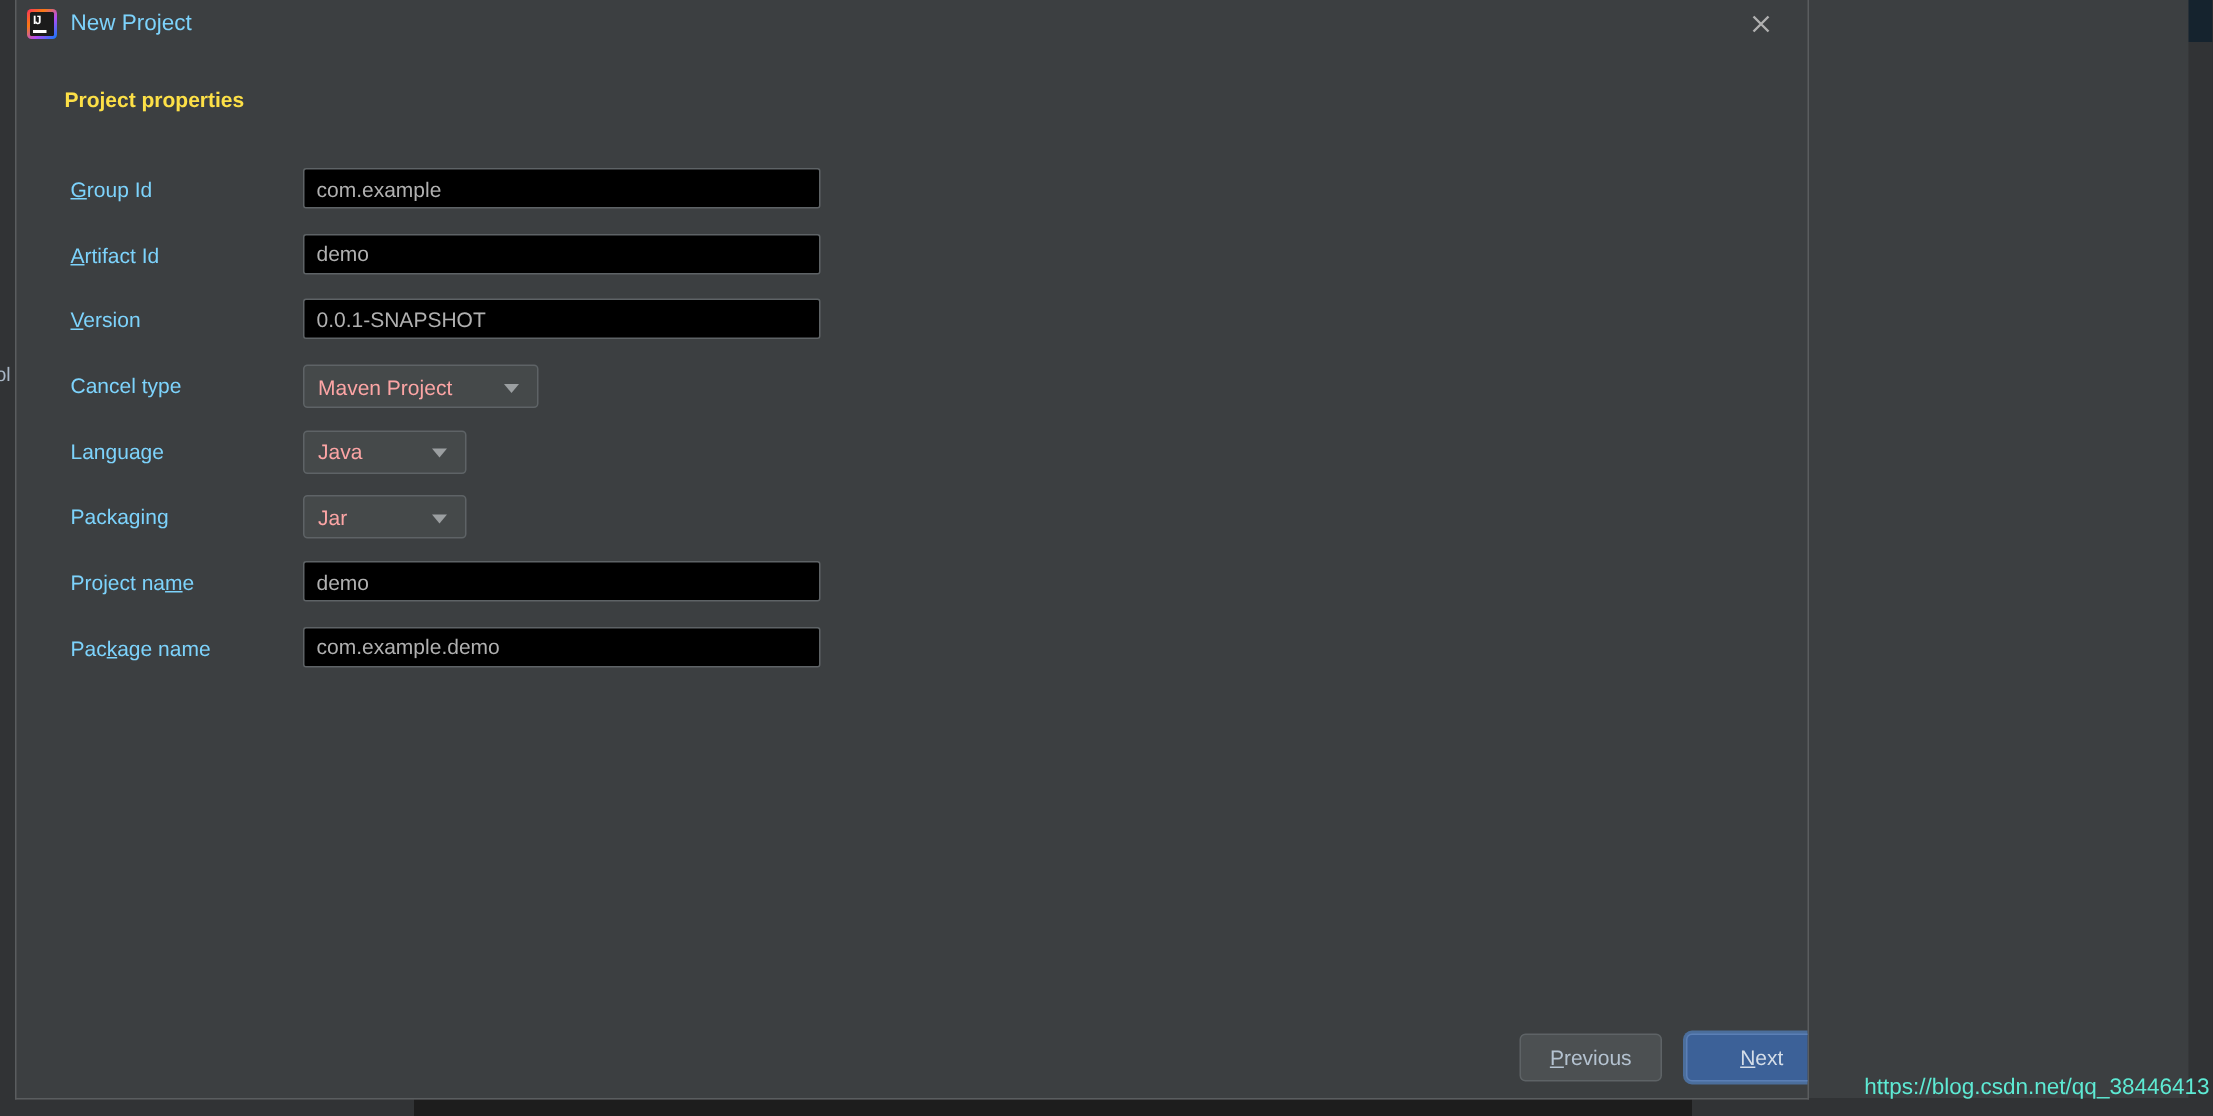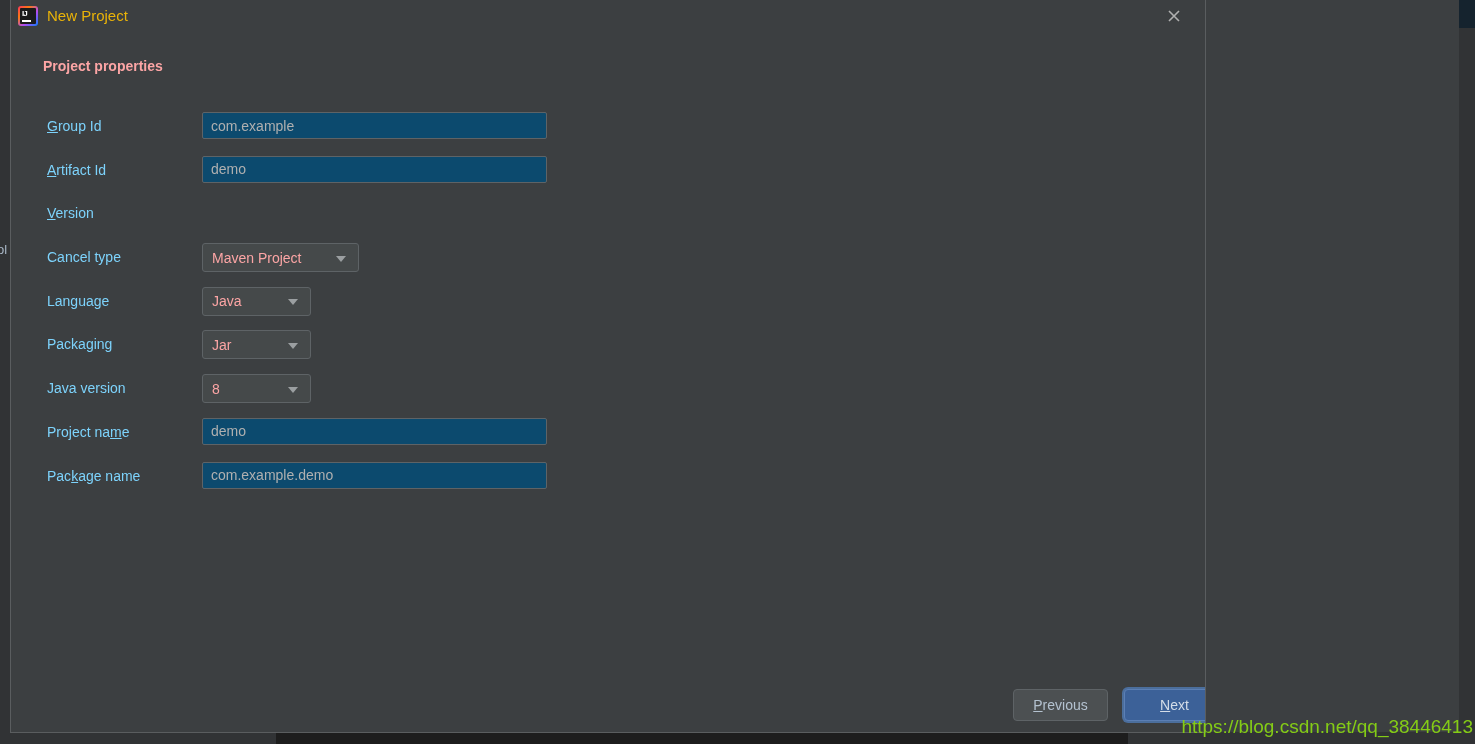--- a/index.html
+++ b/index.html
@@ -116,41 +116,41 @@
     bottom: 2px;
     width: 9px;
     height: 2px;
     background: #ffffff;
   }
   #dialog-title {
     position: absolute;
     left: 36px;
     top: 6px;
     font-size: 15px;
-    color: #eab308;
+    color: #7dd3fc;
     line-height: 20px;
   }
   #close-button {
     position: absolute;
     right: 20px;
     top: 5px;
     width: 22px;
     height: 22px;
     cursor: pointer;
   }
   #close-button svg { display: block; }
 
   
   #section-header {
     position: absolute;
     left: 32px;
     top: 58px;
     font-size: 14px;
     font-weight: bold;
-    color: #fca5a5;
+    color: #fde047;
   }
 
   
   #form {
     position: absolute;
     left: 0;
     top: 112px;
     width: 100%;
   }
   .form-row {
@@ -171,21 +171,21 @@
   }
   .field-wrap {
     position: absolute;
     left: 191px;
     top: 0;
   }
   .text-field {
     width: 345px;
     height: 27px;
     box-sizing: border-box;
-    background: #0c4a6e;
+    background: #000000;
     border: 1px solid #5e6366;
     border-radius: 2px;
     color: #b0b0b0;
     font-size: 14px;
     font-family: "Liberation Sans", sans-serif;
     padding: 0 8px;
     outline: none;
     line-height: 25px;
   }
   .combo {
@@ -255,22 +255,22 @@
     color: #d4dde8;
   }
   #btn-cancel { left: 1227px; width: 100px; }
   #btn-help   { left: 1341px; width: 95px; padding-left: 44px; }
 
   
   #watermark {
     position: absolute;
     right: 2px;
     top: 716px;
-    font-size: 19px;
-    color: #84cc16;
+    font-size: 15px;
+    color: #5eead4;
     white-space: nowrap;
     letter-spacing: 0px;
   }
 </style>
 </head>
 <body>
 
 <div id="desktop">
   <div id="bg-left-strip"></div>
   <div id="bg-left-text">ol</div>
@@ -303,20 +303,21 @@
       <div class="form-row">
         <div class="form-label"><u>G</u>roup Id</div>
         <div class="field-wrap"><input class="text-field" type="text" value="com.example" style=""></div>
       </div>
       <div class="form-row">
         <div class="form-label"><u>A</u>rtifact Id</div>
         <div class="field-wrap"><input class="text-field" type="text" value="demo" style=""></div>
       </div>
       <div class="form-row">
         <div class="form-label"><u>V</u>ersion</div>
+        <div class="field-wrap"><input class="text-field" type="text" value="0.0.1-SNAPSHOT" style=""></div>
       </div>
       <div class="form-row">
         <div class="form-label">Cancel type</div>
         <div class="field-wrap">
           <div class="combo wide">
             <span class="combo-text">Maven Project</span>
             <span class="arrow"></span>
           </div>
         </div>
       </div>
@@ -332,29 +333,20 @@
       <div class="form-row">
         <div class="form-label">Packaging</div>
         <div class="field-wrap">
           <div class="combo small">
             <span class="combo-text">Jar</span>
             <span class="arrow"></span>
           </div>
         </div>
       </div>
       <div class="form-row">
-        <div class="form-label">Java version</div>
-        <div class="field-wrap">
-          <div class="combo small">
-            <span class="combo-text">8</span>
-            <span class="arrow"></span>
-          </div>
-        </div>
-      </div>
-      <div class="form-row">
         <div class="form-label">Project na<u>m</u>e</div>
         <div class="field-wrap"><input class="text-field" type="text" value="demo" style=""></div>
       </div>
       <div class="form-row">
         <div class="form-label">Pac<u>k</u>age name</div>
         <div class="field-wrap"><input class="text-field" type="text" value="com.example.demo" style=""></div>
       </div>
     </div>
 
   <div id="button-bar">

